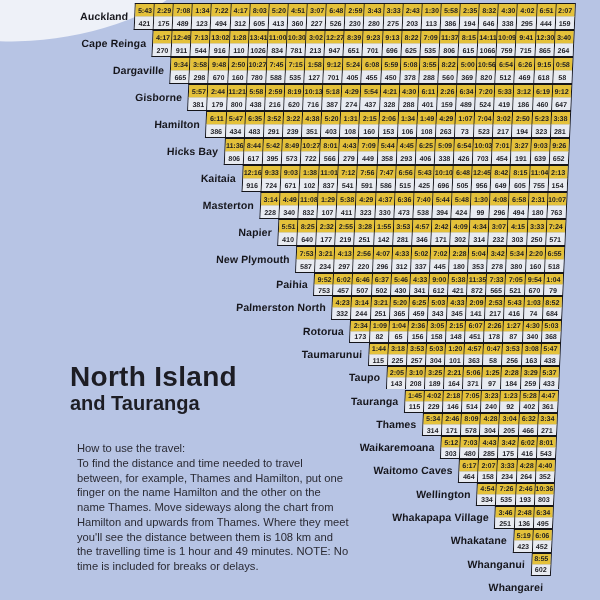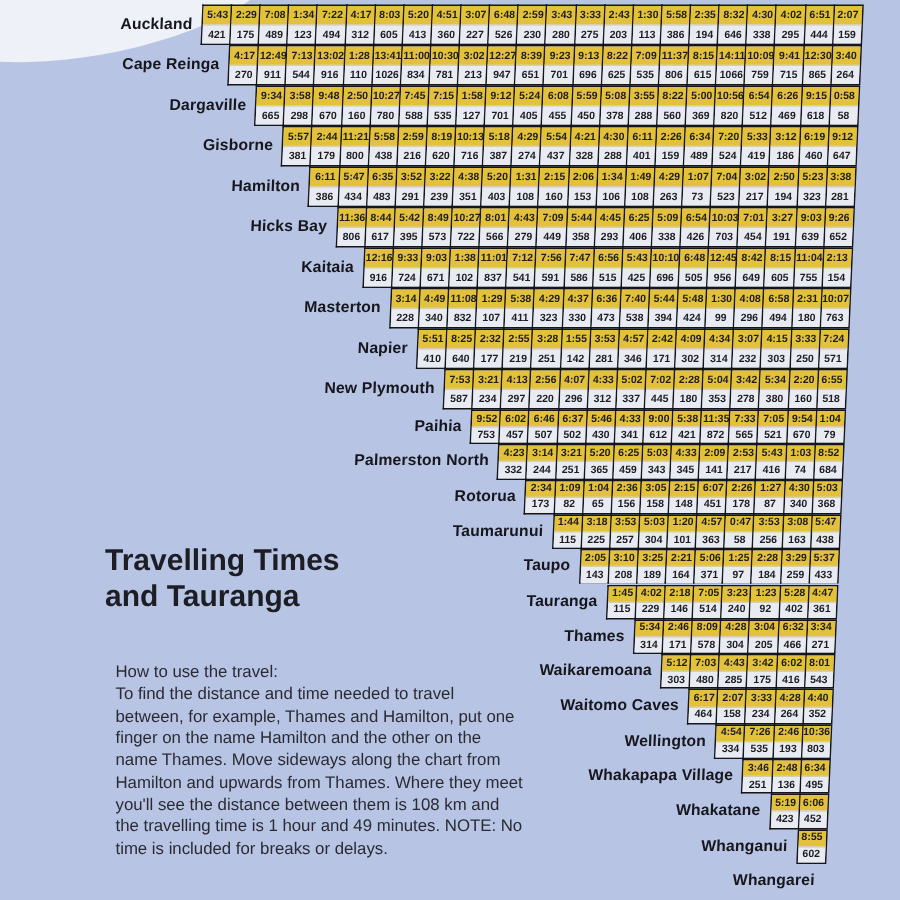--- a/index.html
+++ b/index.html
@@ -1151,21 +1151,21 @@
       </div>
       <div class="rowlabel" style="left: 400.64px; top: 552.6px; width: 149px; height: 23.3px; line-height: 23.3px;">Whanganui</div>
       <div class="cell first last" style="left: 555.64px; top: 552.6px; width: 20.12px; height: 23.3px;">
         <div class="t">8:55</div>
         <div class="d">602</div>
       </div>
       <div class="rowlabel" style="left: 419.76px; top: 575.9px; width: 149px; height: 23.3px; line-height: 23.3px;">Whangarei</div>
     </div>
 
   <div class="titleblock">
-    <div class="title2">Travelling Times</div>
+    <div class="title1">North Island</div>
     <div class="title2">and Tauranga</div>
   </div>
 
   <div class="howto">
     <span class="lead">How to use the travel:</span>
     <span>To find the distance and time needed to travel between, for example, Thames and Hamilton, put one finger on the name Hamilton and the other on the name Thames.  Move sideways along the chart from Hamilton and upwards from Thames. Where they meet you'll see the distance between them is 108 km and the travelling time is 1 hour and 49 minutes. NOTE: No time is included for breaks or delays.</span>
   </div>
 </div>
 
 </body></html>

